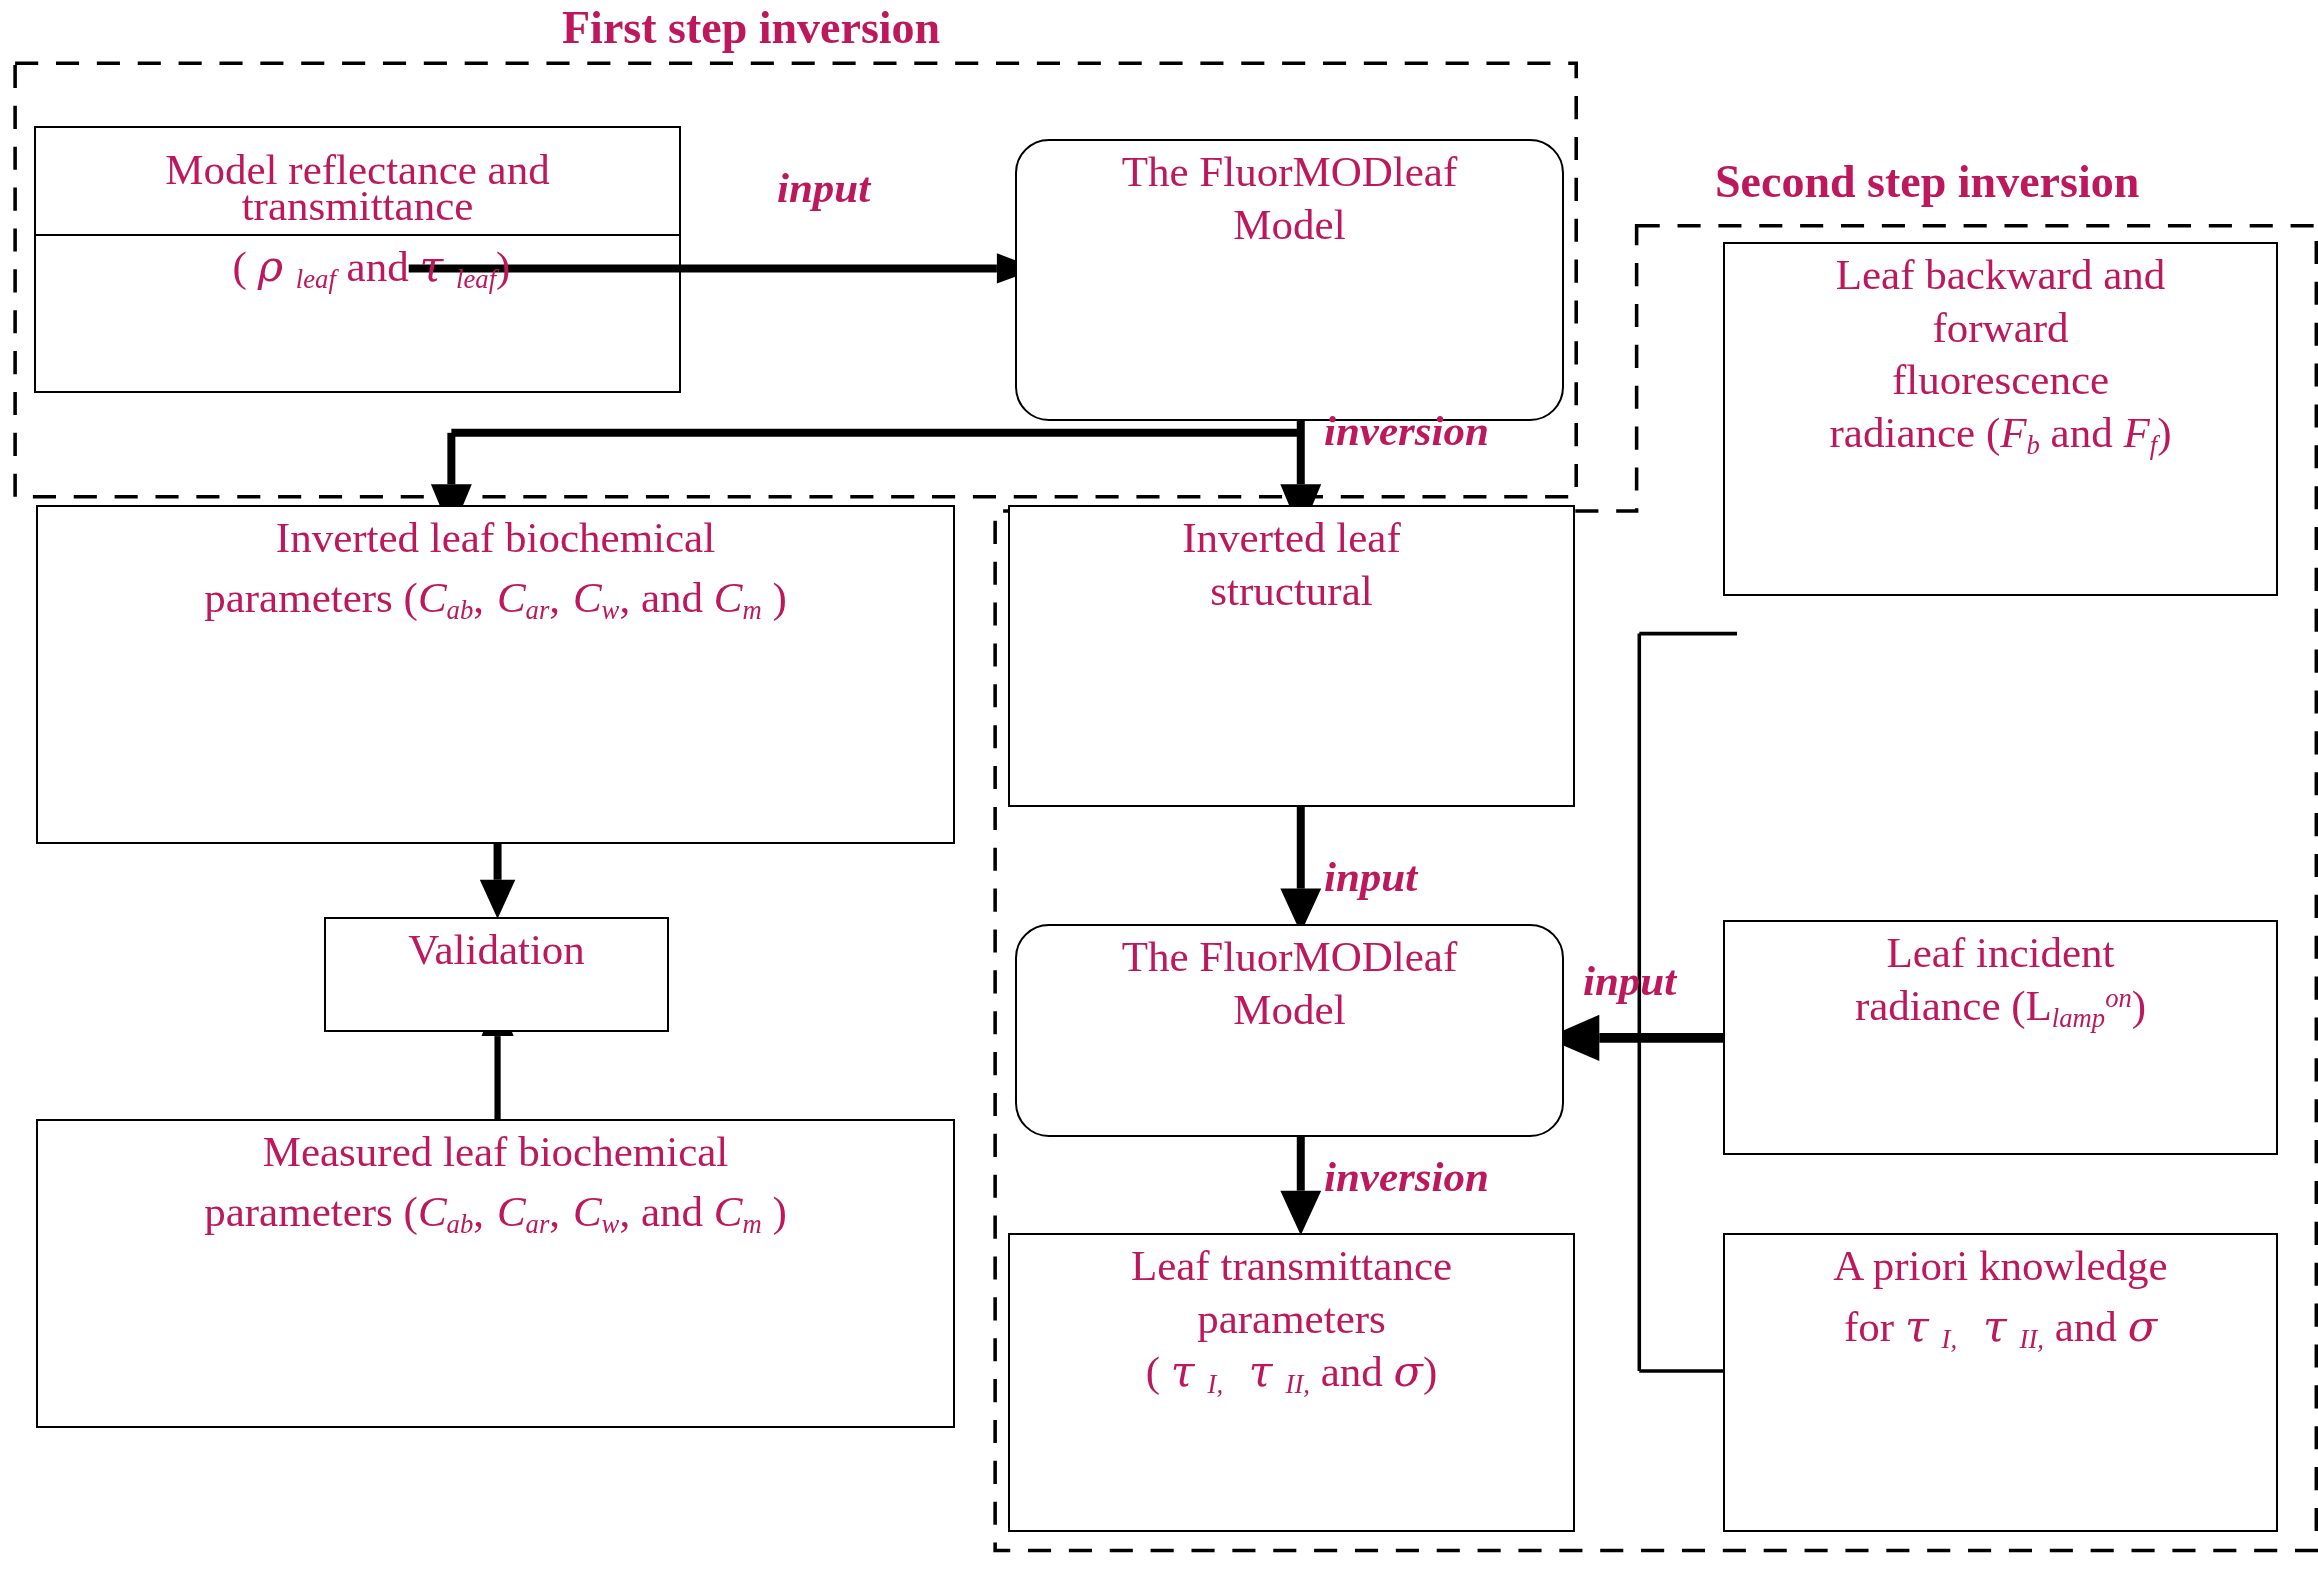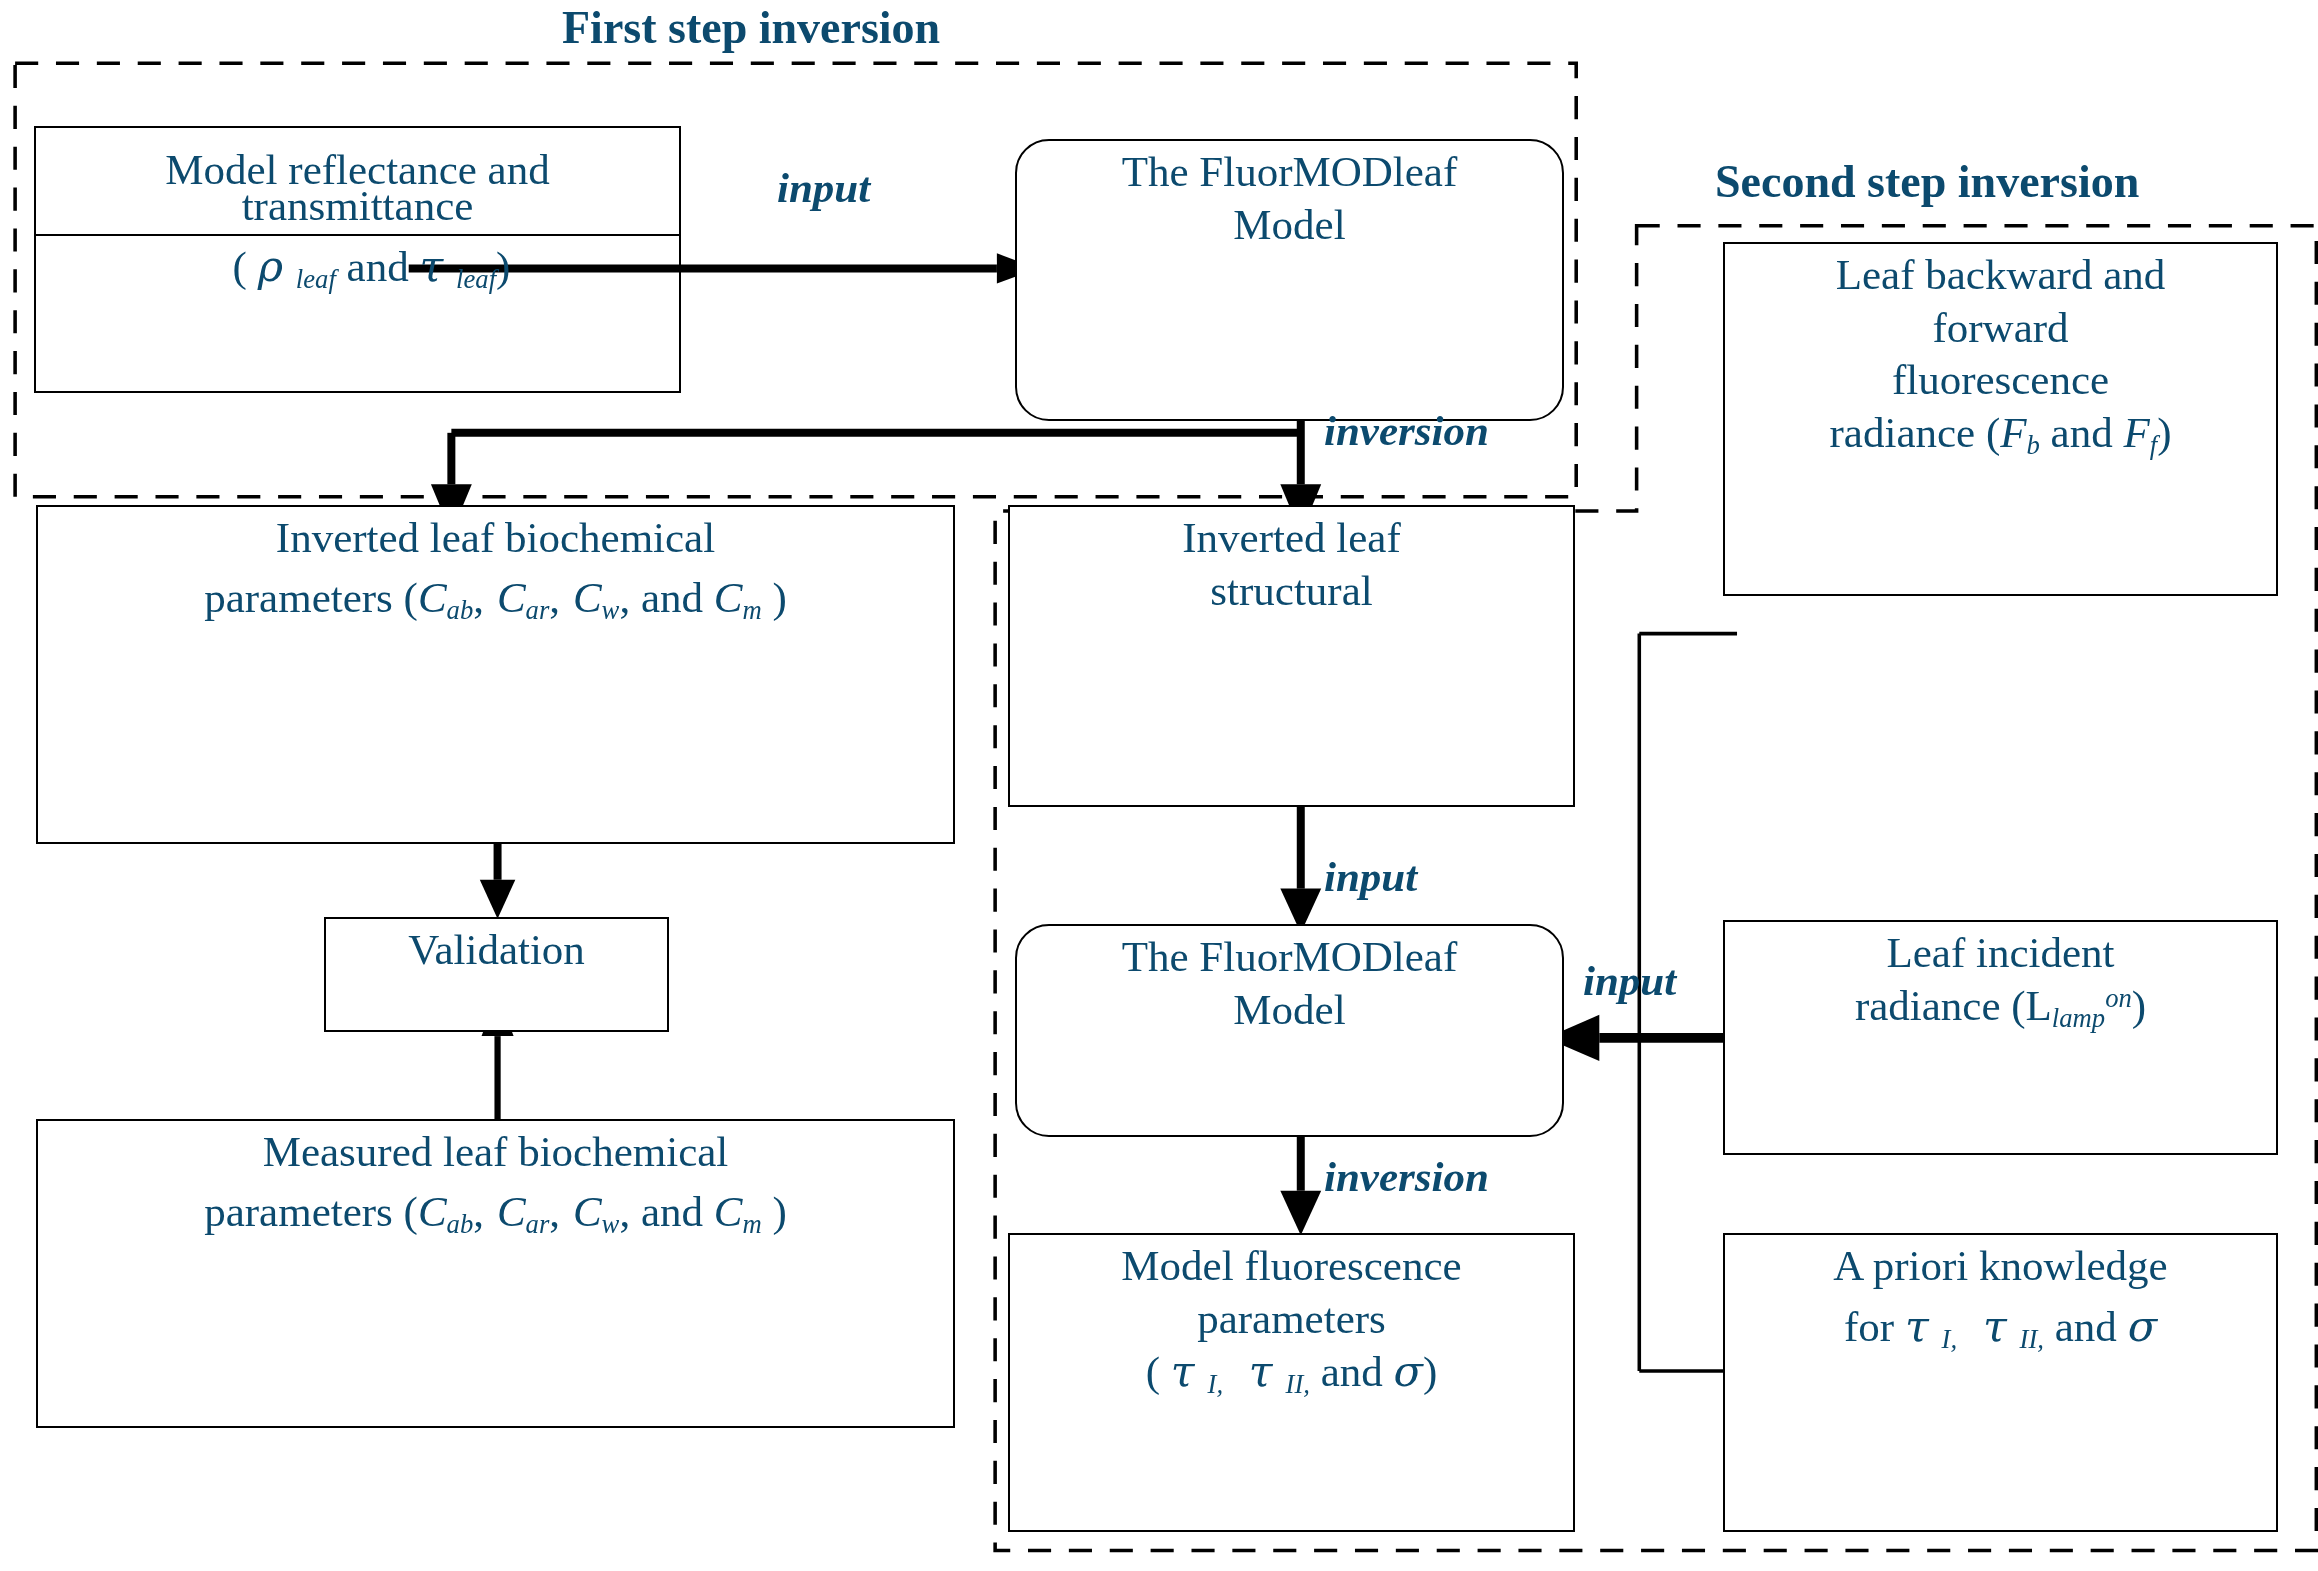--- a/index.html
+++ b/index.html
@@ -6,21 +6,21 @@
     margin: 0;
     padding: 0;
     background: #ffffff;
   }
   #canvas {
     position: relative;
     width: 2319px;
     height: 1572px;
     background: #ffffff;
     font-family: "Liberation Serif", "DejaVu Serif", serif;
-    color: #0c4a6e;
+    color: #be185d;
     overflow: hidden;
   }
   .svg-layer {
     position: absolute;
     left: 0;
     top: 0;
     width: 2319px;
     height: 1572px;
     pointer-events: none;
   }
@@ -185,21 +185,21 @@
 
   <div class="node rounded" style="left:1015px; top:924px; width:549px; height:213px;">
     <span class="txt">
       <div><span>The FluorMODleaf</span></div>
       <div><span>Model</span></div>
     </span>
   </div>
 
   <div class="node" style="left:1008px; top:1233px; width:567px; height:299px;">
     <span class="txt">
-      <div><span>Model fluorescence</span></div>
+      <div><span>Leaf transmittance</span></div>
       <div><span>parameters</span></div>
       <div>
         <span>( </span><span class="gk">τ</span><span class="sp"></span><sub>I,</sub><span class="sp"></span><span class="sp"></span><span class="gk">τ</span><span class="sp"></span><sub>II,</sub><span> and </span><span class="gk">σ</span><span>)</span>
       </div>
     </span>
   </div>
 
   <div class="node" style="left:1723px; top:242px; width:555px; height:354px;">
     <span class="txt">
       <div><span>Leaf backward and</span></div>

